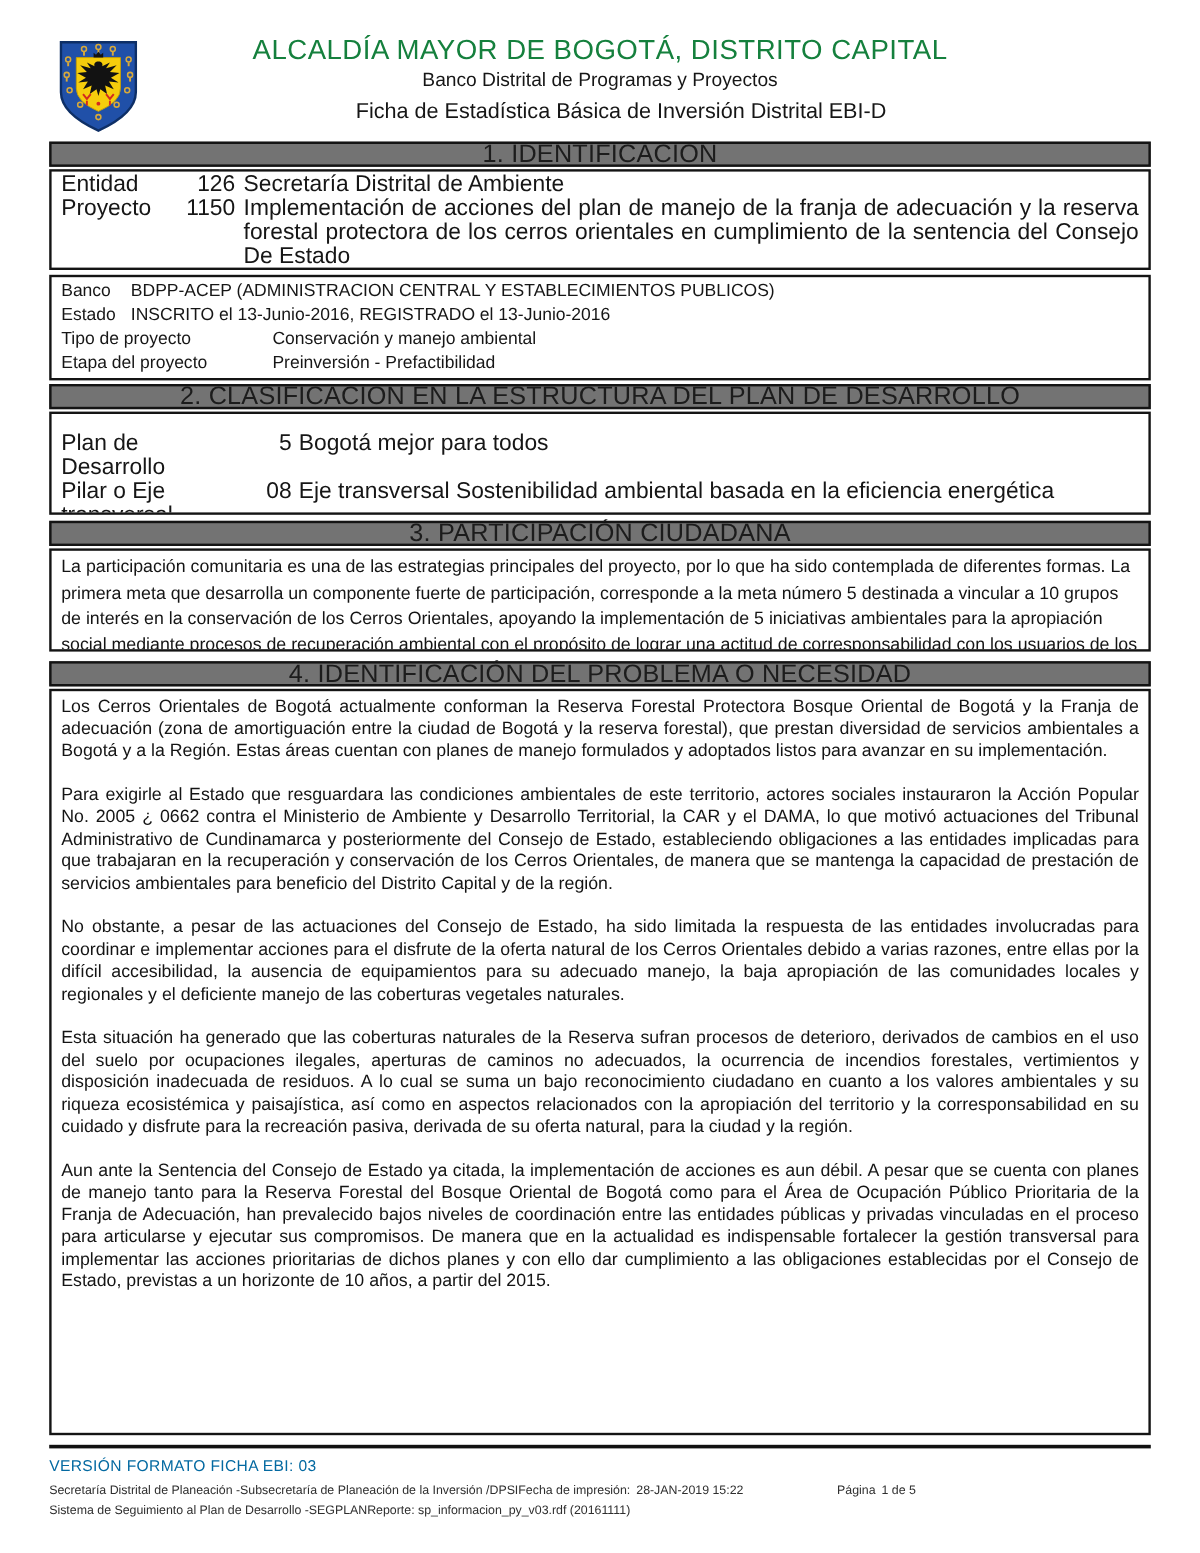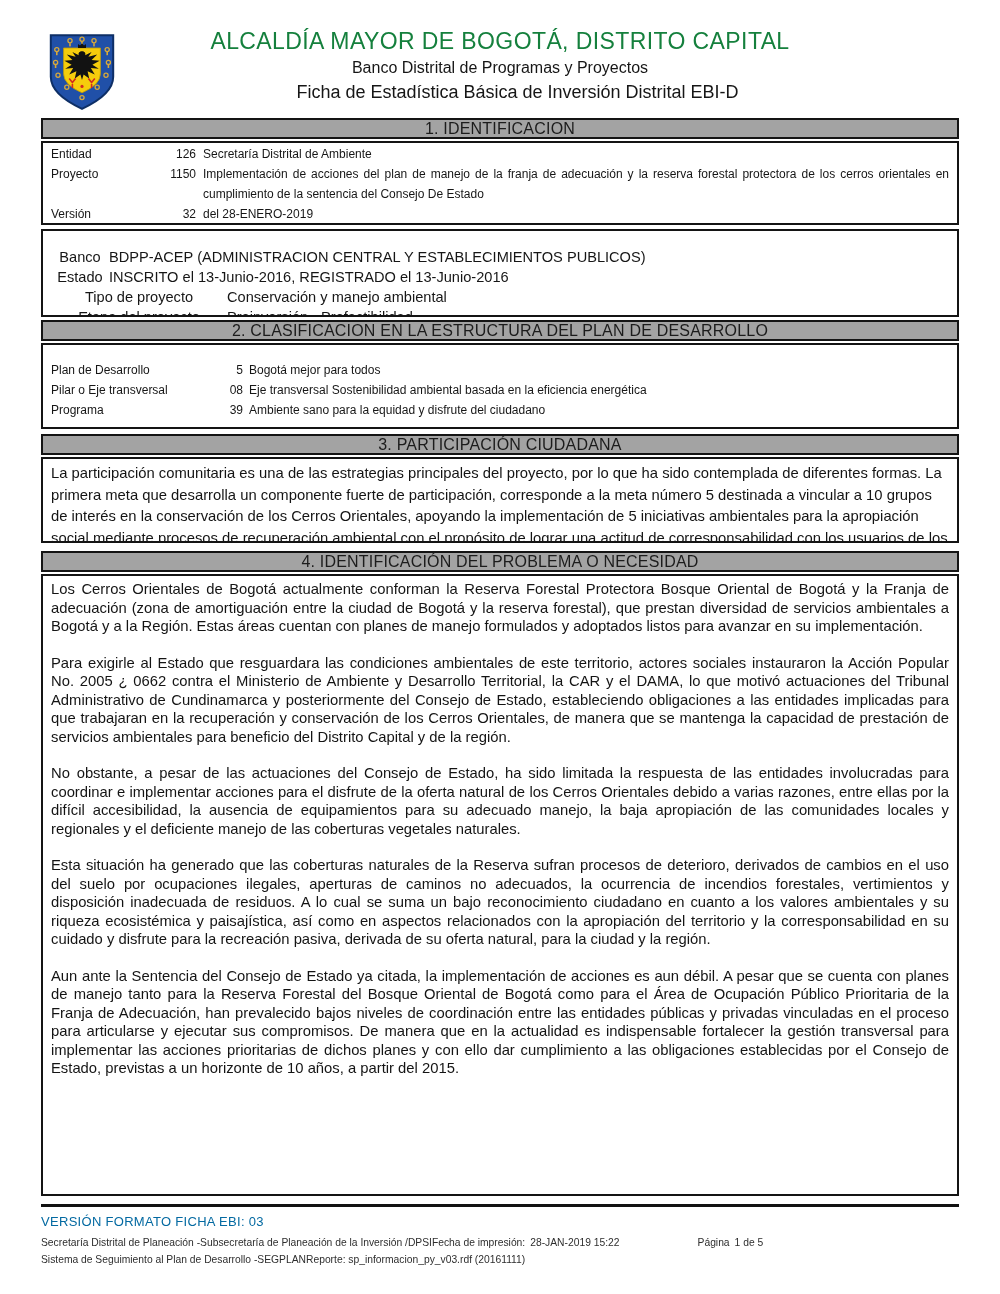--- a/index.html
+++ b/index.html
@@ -14,36 +14,36 @@
   
   .header { position:relative; height:118px; }
   .logo { position:absolute; left:46px; top:31px; width:72px; height:82px; }
   .titles { text-align:center; padding-top:28px; }
   .title  { font-size:23px; letter-spacing:0.4px; color:#15803d; }
   .sub1   { font-size:16px; margin-top:4px; }
   .sub2   { font-size:18px; margin-top:5px;padding-left:35px; }
 
   
   .bar {
-    border:2px solid #141414; background:#a3a3a3;
+    border:2px solid #141414; background:#737373;
     height:21px; display:flex; align-items:center; justify-content:center;
-    font-size:16px; letter-spacing:0.2px; color:#1c1c1c;
+    font-size:21px; letter-spacing:0.2px; color:#1c1c1c;
   }
   .box { border:2px solid #141414; background:#fff; overflow:hidden; }
 
   .gap2{height:2px;} .gap3{height:3px;} .gap4{height:4px;} .gap5{height:5px;} .gap8{height:8px;}
 
   .box1 { height:84px; padding-top:1px; }
-  .box2 { height:88px; padding-top:16px;text-align:center; }
+  .box2 { height:88px; padding-top:2px; }
   .box3 { height:86px; padding-top:15px; }
   .box4 { height:86px; padding:4px 8px; }
   .box5 { height:622px; padding:4px 8px; }
 
   
-  .rowg { display:grid; font-size:12px; line-height:20px; padding-right:8px; }
+  .rowg { display:grid; font-size:19px; line-height:20px; padding-right:8px; }
   .g1   { grid-template-columns:104px 42px 1fr; column-gap:7px; }
   .g2   { grid-template-columns:146px 48px 1fr; column-gap:6px; }
   .rowg .lbl  { padding-left:8px; white-space:normal; }
   .g2 .lbl span { display:inline-block; max-width:138px; }
   .rowg .code { text-align:right; }
   .rowg .val  { text-align:justify; }
 
   
   .rowf { display:flex; font-size:14.6px; line-height:20px; }
   .rowf .lbl  { padding-left:8px; flex:0 0 auto; }

